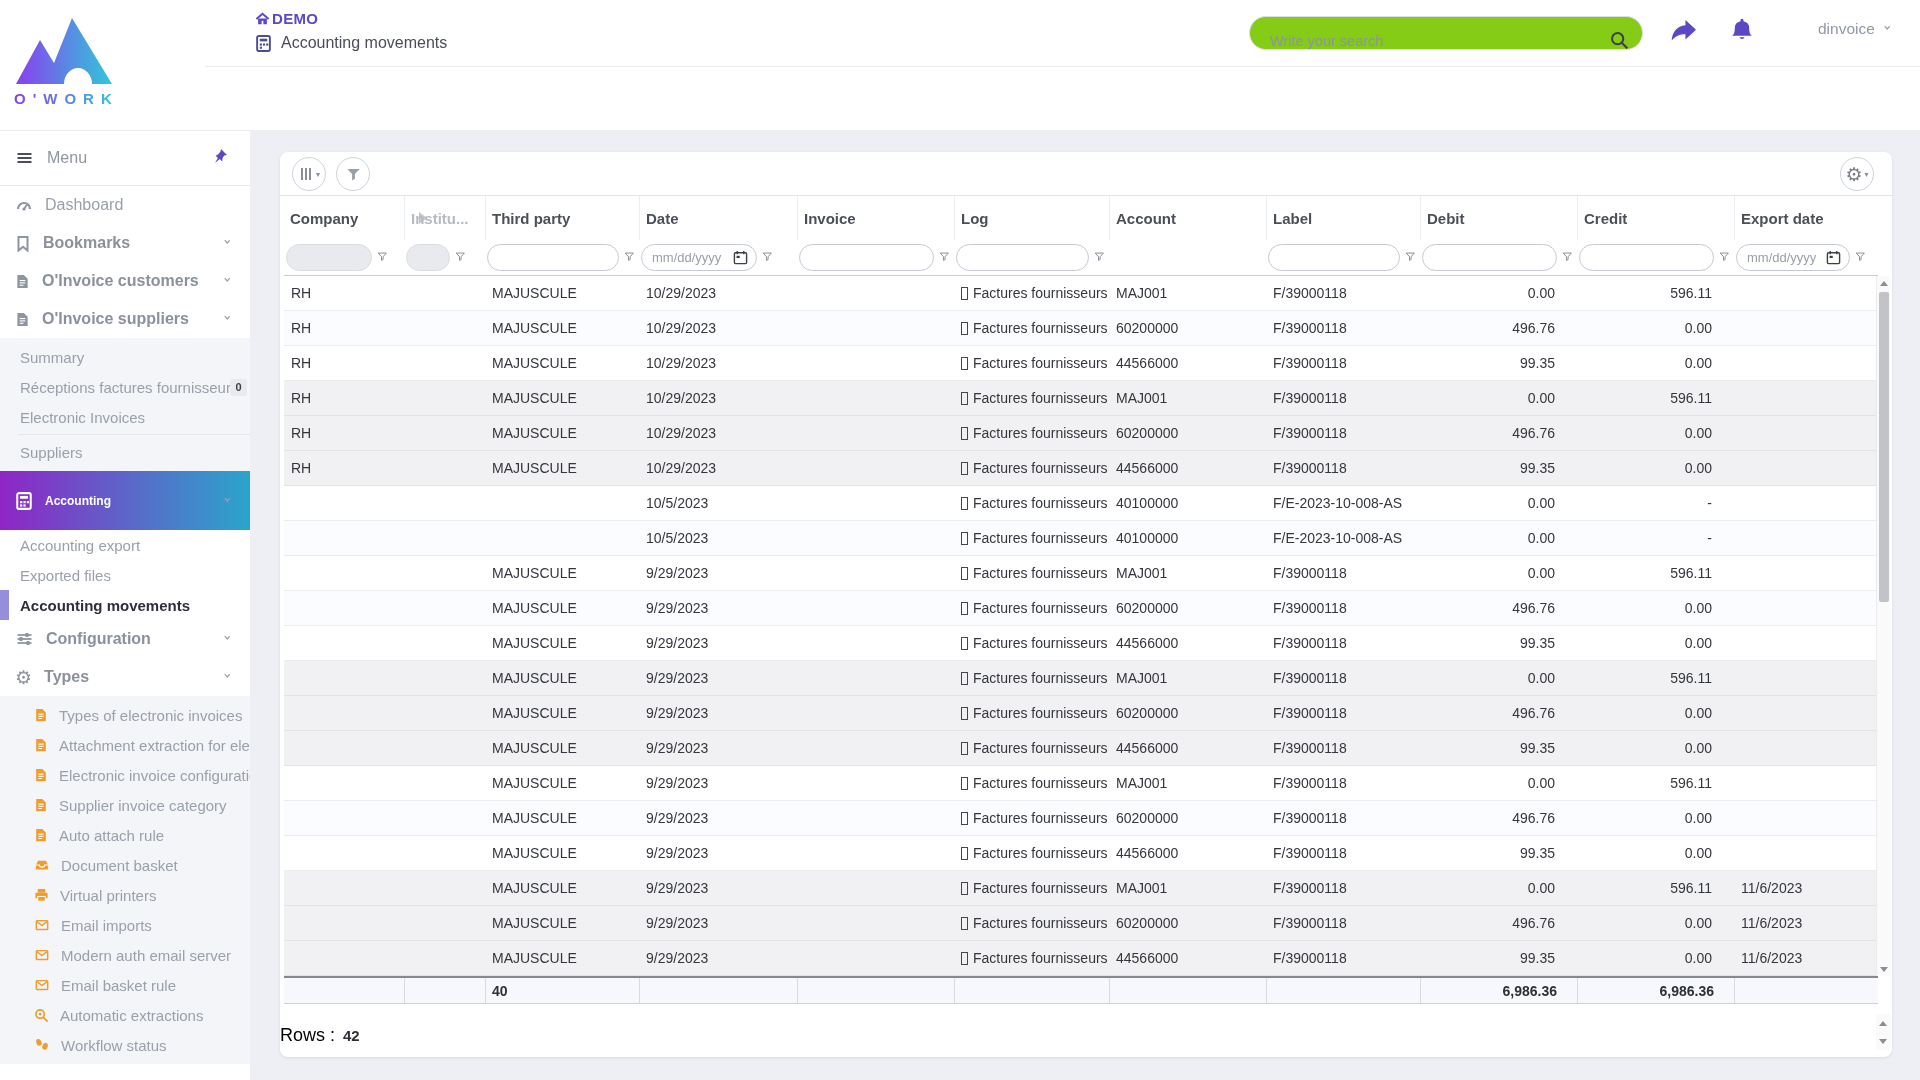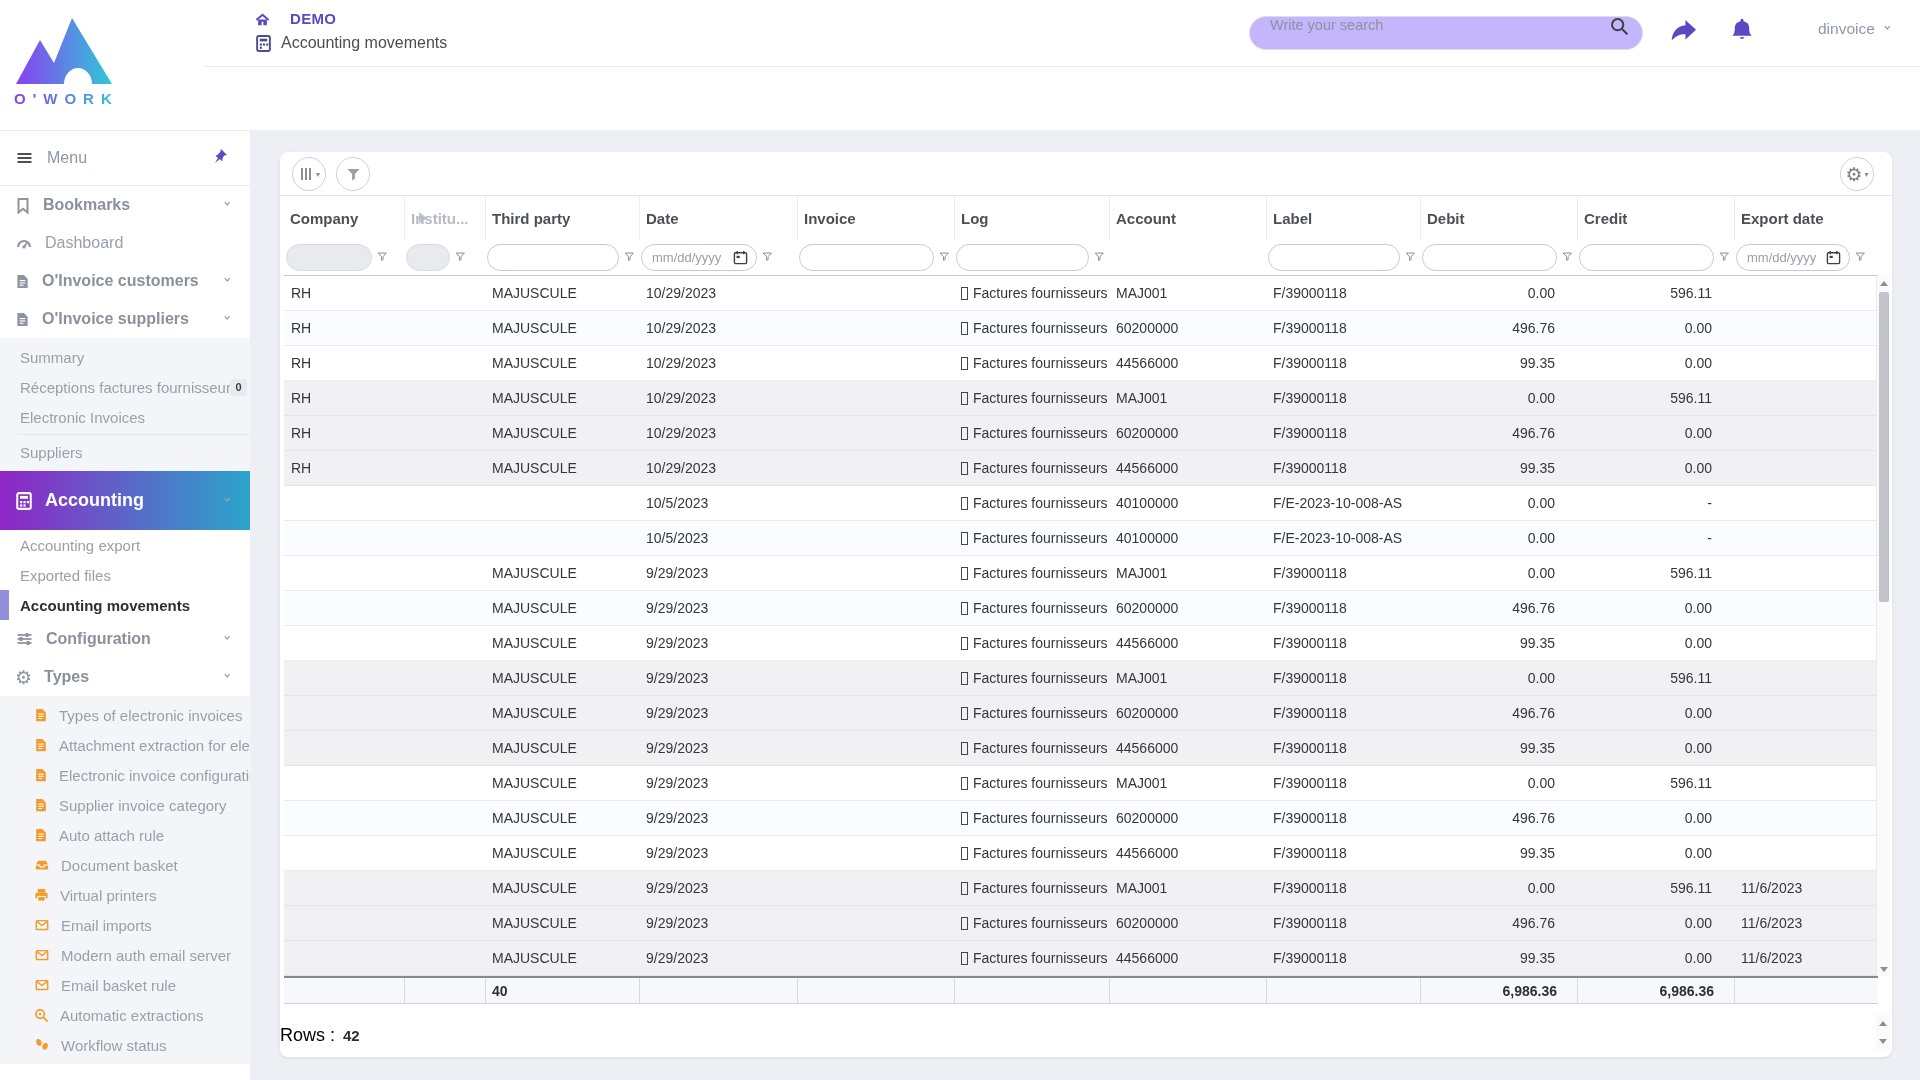--- a/index.html
+++ b/index.html
@@ -21,37 +21,37 @@
   .s-item.main.bold .lbl { font-weight:bold; color:#8b919c; }
   .s-item .chev { position:absolute; right:16px; color:#9aa0ab; font-size:11px; }
   .gray-block { background:#f4f5f8; padding:4px 0; }
   .s-item.sub { height:30px; padding-left:20px; font-size:15px; color:#9aa0ab; }
   .s-item.sub.selected { font-weight:bold; color:#2d3039; }
   .sel-bar { position:absolute; left:0; width:9px; height:40px; background:#958edb; border-radius:0 3px 3px 0; margin-top:-5px; }
   .sub-divider { height:1px; background:#e4e6ea; margin:2px 0 2px 18px; }
   .badge { position:absolute; right:3px; top:7px; min-width:17px; height:17px; background:#e8eaef; border-radius:3px;
     color:#3a3d44; font-size:11px; font-weight:bold; text-align:center; line-height:17px; padding:0 2px; }
   .s-item.grad { height:59px; padding-left:15px; background:linear-gradient(90deg,#8f25c6,#2aa5cb); }
-  .s-item.grad .lbl { margin-left:12px; font-size:18px; font-weight:bold; color:#fff; }
+  .s-item.grad .lbl { margin-left:12px; font-size:12px; font-weight:bold; color:#fff; }
   .s-item.grad .chev { color:#fff; }
   .s-item.orange { height:30px; padding-left:34px; font-size:15px; color:#9aa0ab; }
   .s-item.orange .lbl { margin-left:11px; }
   .icon { display:inline-flex; align-items:center; justify-content:center; }
   .glyph-gear { font-size:19px; color:#8f95a0; line-height:1; }
 
   
   .topbar { position:absolute; left:250px; top:0; width:1670px; height:130px; background:#fff; z-index:4; }
   .top-divider { position:absolute; left:205px; top:66px; width:1715px; height:1px; background:#e9eaf0; z-index:6; }
   .crumb { position:absolute; left:5px; top:10px; }
-  .crumb .row1 { display:flex; align-items:flex-end; gap:20px; }
+  .crumb .row1 { display:flex; align-items:center; gap:2px; }
   .crumb .app { font-size:15px; font-weight:bold; color:#5b49c4; letter-spacing:.3px; }
   .crumb .row2 { display:flex; align-items:center; gap:9px; margin-top:7px; }
   .crumb .page { font-size:16px; color:#4a4d57; }
-  .search-wrap { position:absolute; left:999px; top:16px; width:394px; height:34px; background:#c4b5fd;
-    border:1px solid #dcdeea; border-radius:17px; display:flex; align-items:flex-start; }
+  .search-wrap { position:absolute; left:999px; top:16px; width:394px; height:34px; background:#84cc16;
+    border:1px solid #dcdeea; border-radius:17px; display:flex; align-items:flex-end; }
   .search-wrap input { flex:1; border:none; outline:none; background:transparent; margin-left:20px;
     font-size:14.5px; color:#3c4043; font-family:"Liberation Sans",sans-serif; }
   .search-wrap input::placeholder { color:#8d93a0; }
   .search-wrap .icon { margin-right:14px; cursor:pointer; }
   .top-act { position:absolute; top:16px; cursor:pointer; }
   .user-menu { position:absolute; left:1568px; top:20px; display:flex; align-items:center; gap:8px; cursor:pointer; }
   .user-menu .uname { font-size:15.5px; color:#8f98a8; }
 
   
   .content { position:absolute; left:250px; top:130px; width:1670px; height:950px; background:#edeff5; }
@@ -141,42 +141,42 @@
     <span class="icon pin">
         <svg width="16" height="16" viewBox="0 0 16 16">
           <g fill="#5b49c4">
             <path d="M9 1l6 6-2.8.6L10.6 10l-.4 3.4-2.4-2.4L3 15l2.9-4.9-2.3-2.3L6 6.4 8.4 3.8z"></path>
           </g>
         </svg>
       </span>
   </div>
   <div class="side-divider" style="top:185px"></div>
   <nav class="side-list" id="side-list">
-      <div class="s-item main bold">
-        <span class="icon">
-          <svg width="16" height="17" viewBox="0 0 16 16">
-            <path d="M3.5 1.5h9v13.5l-4.5-3.8-4.5 3.8z" fill="none" stroke="#8f95a0" stroke-width="2"></path>
-          </svg>
-        </span>
-        <span class="lbl">Bookmarks</span>
-        <span class="chev icon">
-          <svg width="11" height="10" viewBox="0 0 16 16">
-            <path d="M2 3.5l4 4.5 4-4.5" fill="none" stroke="#9aa0ab" stroke-width="2"></path>
-          </svg>
-        </span>
-      </div>
       <div class="s-item main">
         <span class="icon">
           <svg width="18" height="16" viewBox="0 0 16 16">
             <path d="M2 12a6 6 0 1 1 12 0" fill="none" stroke="#8f95a0" stroke-width="2.2"></path>
             <line x1="8" y1="12" x2="11.5" y2="7" stroke="#8f95a0" stroke-width="1.8"></line>
             <circle cx="8" cy="12" r="1.6" fill="#8f95a0"></circle>
           </svg>
         </span>
         <span class="lbl">Dashboard</span>
+      </div>
+      <div class="s-item main bold">
+        <span class="icon">
+          <svg width="16" height="17" viewBox="0 0 16 16">
+            <path d="M3.5 1.5h9v13.5l-4.5-3.8-4.5 3.8z" fill="none" stroke="#8f95a0" stroke-width="2"></path>
+          </svg>
+        </span>
+        <span class="lbl">Bookmarks</span>
+        <span class="chev icon">
+          <svg width="11" height="10" viewBox="0 0 16 16">
+            <path d="M2 3.5l4 4.5 4-4.5" fill="none" stroke="#9aa0ab" stroke-width="2"></path>
+          </svg>
+        </span>
       </div>
       <div class="s-item main bold">
         <span class="icon">
           <svg width="15" height="17" viewBox="0 0 16 16">
             <path d="M2.5 1h7l4 4v10h-11z" fill="#8f95a0"></path>
             <g stroke="#fff" stroke-width="1.2">
               <line x1="5" y1="7" x2="11" y2="7"></line>
               <line x1="5" y1="9.5" x2="11" y2="9.5"></line>
               <line x1="5" y1="12" x2="9" y2="12"></line>
             </g>

